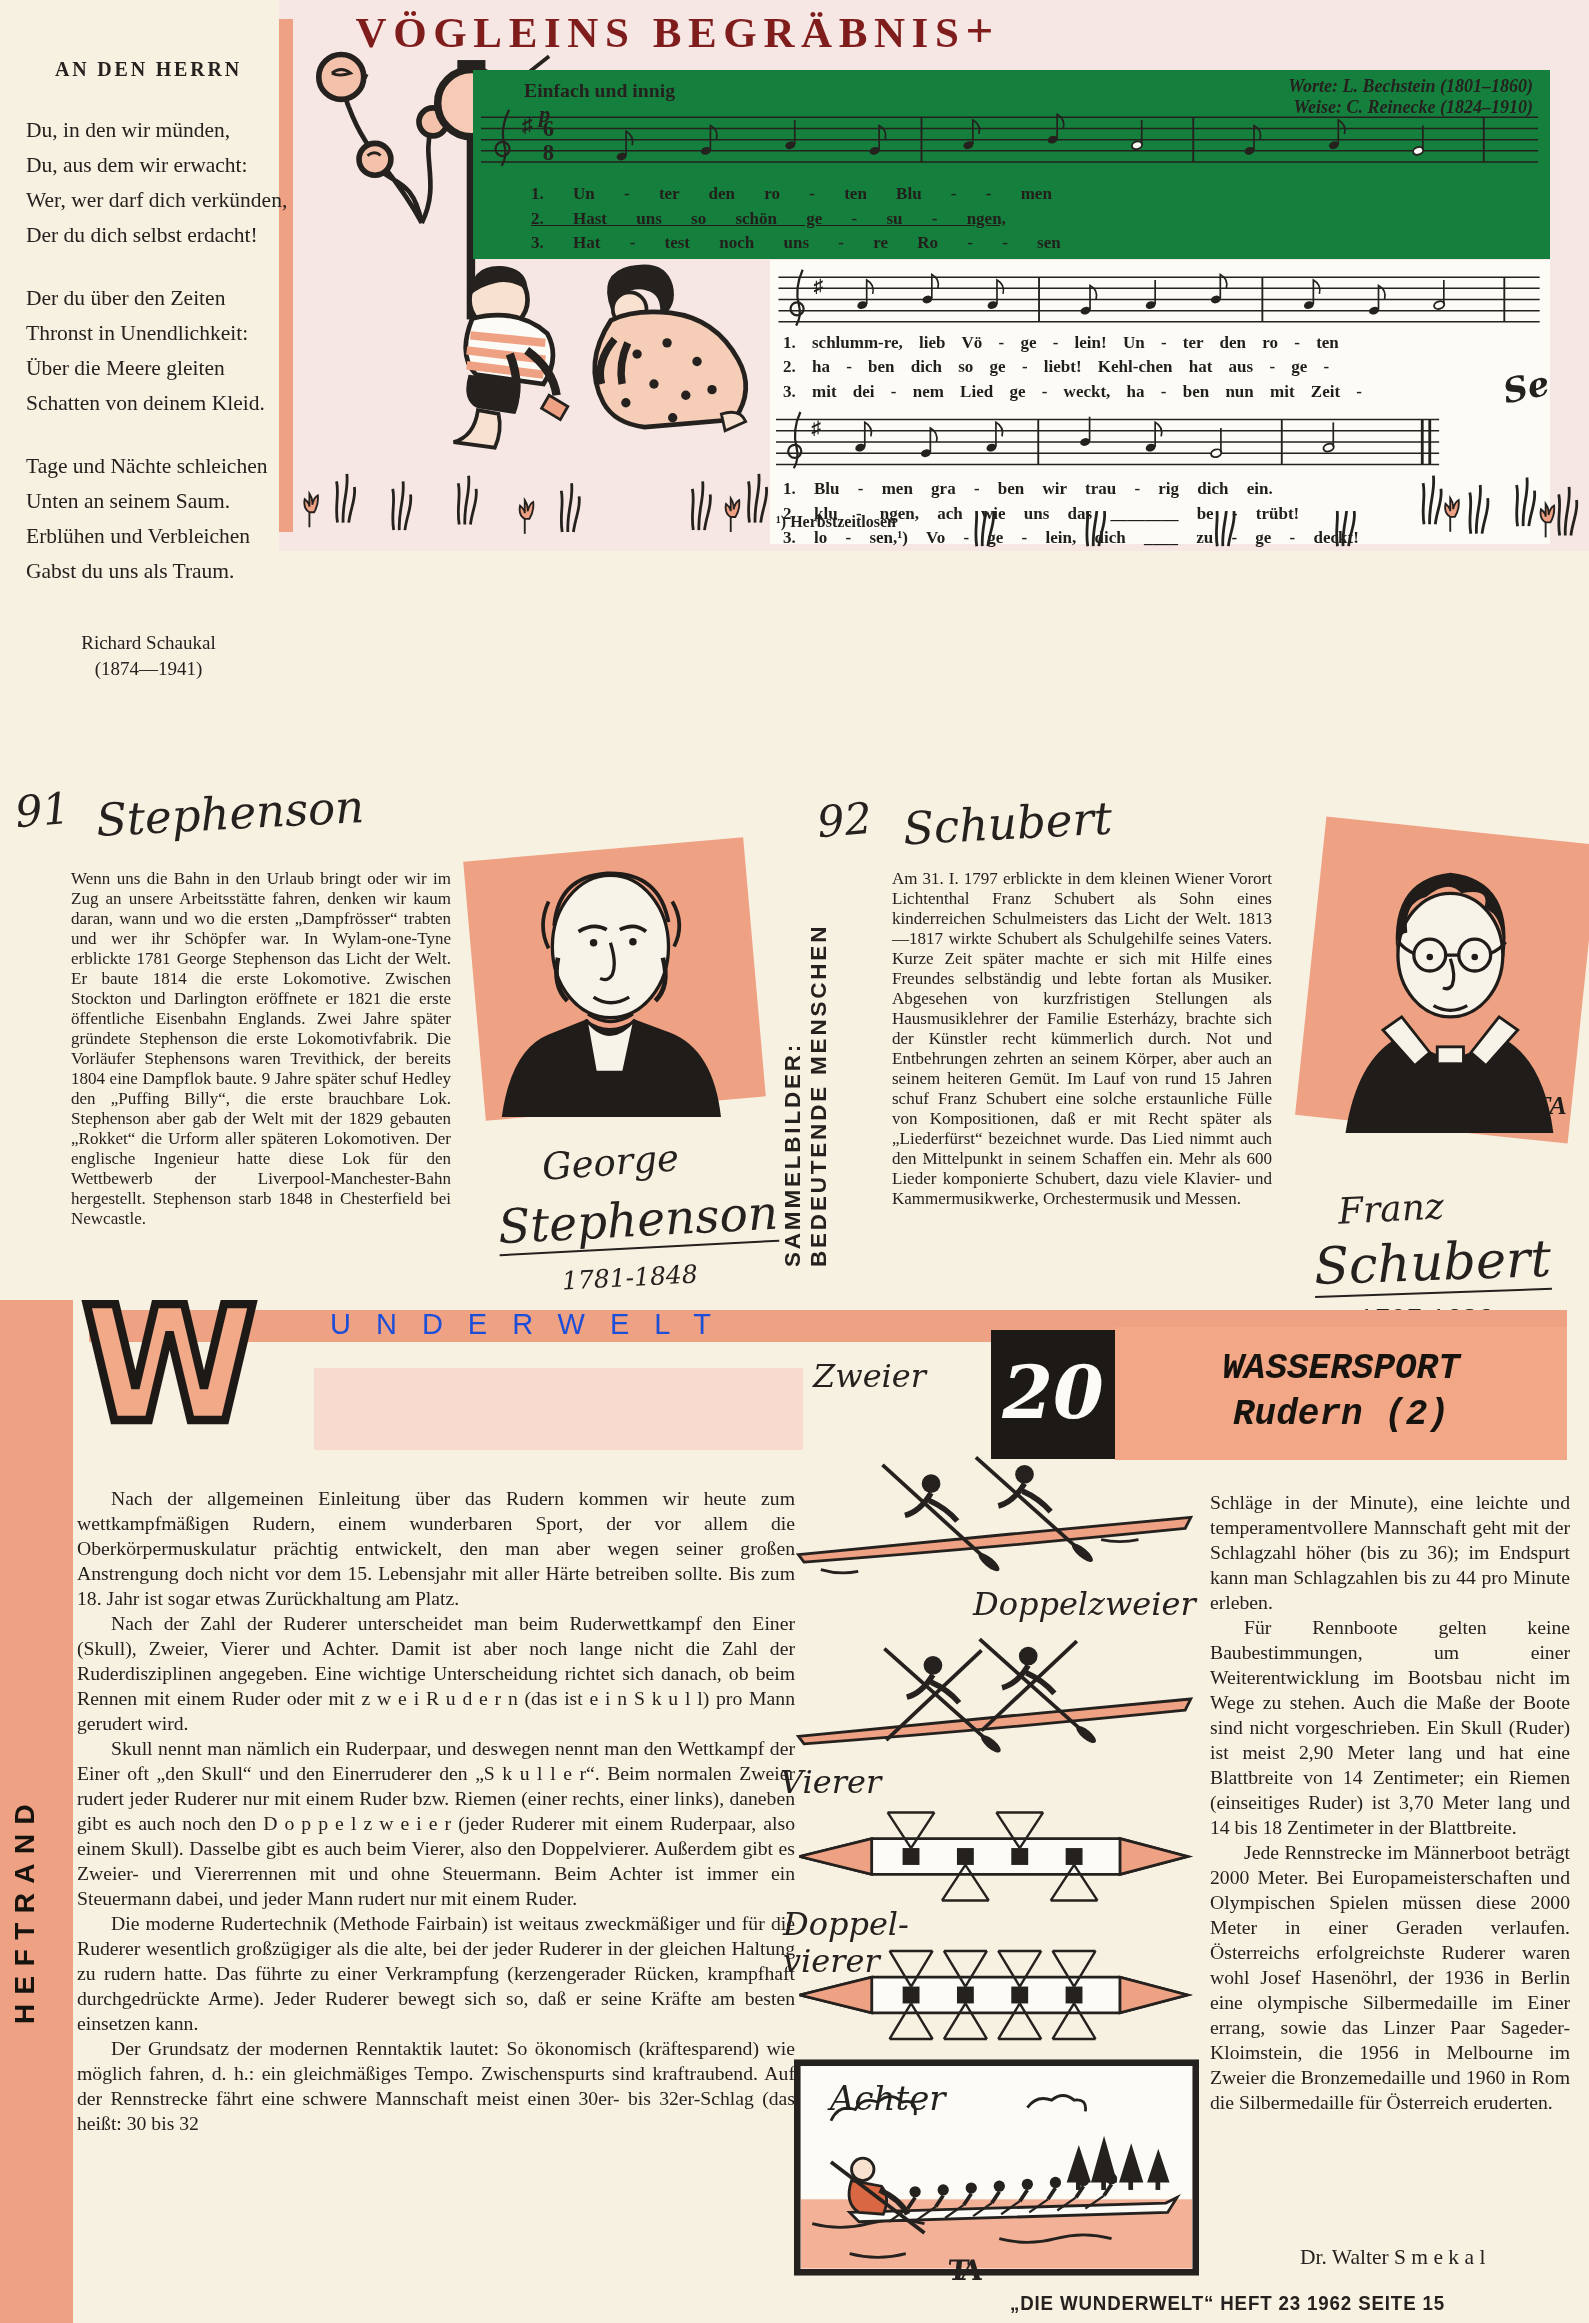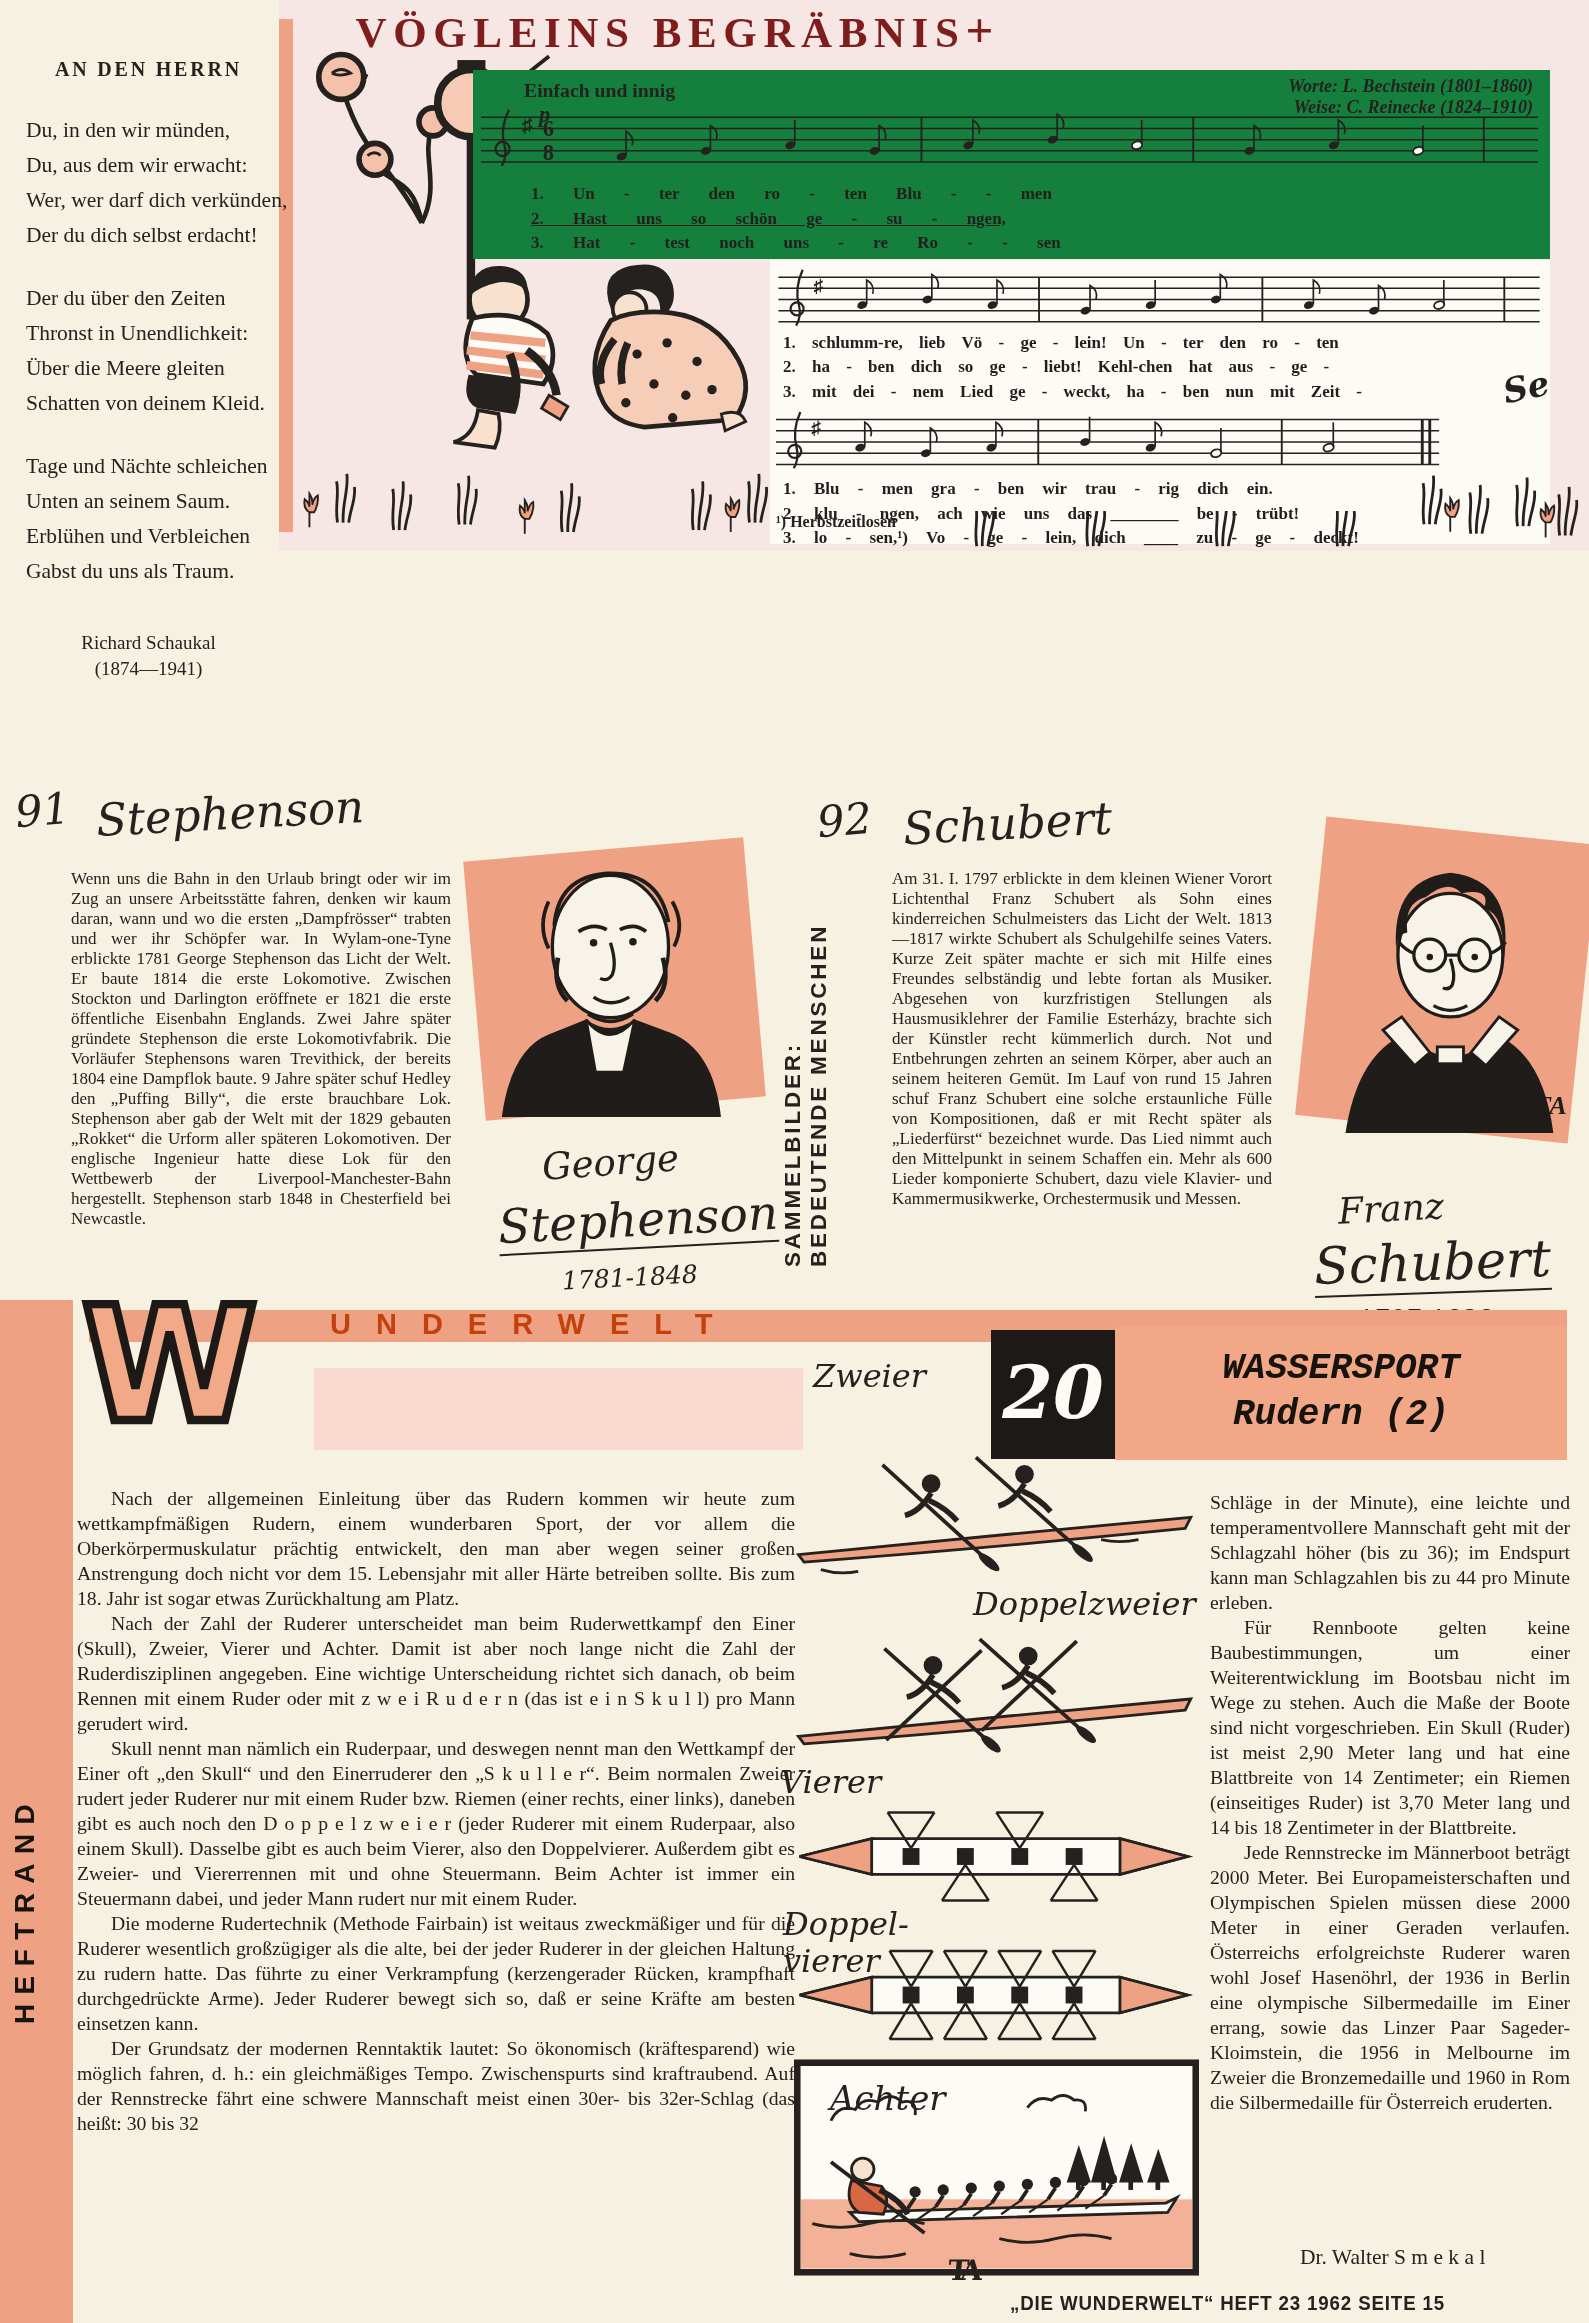--- a/index.html
+++ b/index.html
@@ -42,22 +42,22 @@
   .vertical{writing-mode:vertical-rl;transform:rotate(180deg);font-family:"Liberation Sans",sans-serif;
             font-weight:bold;font-size:22.5px;letter-spacing:2.8px;}
   .vertical span{display:block;}
 
   
   .heftrand-bar{left:0;top:1300px;width:73px;height:1023px;background:#efa183;}
   .heftrand{left:9.4px;top:1593px;height:431px;width:54px;color:#17140f;font-size:28px;letter-spacing:9.4px;}
   .logo-band{left:89px;top:1310px;width:1478px;height:32px;background:#efa183;}
   .logo-w{left:82px;top:1285px;font-family:"DejaVu Sans",sans-serif;font-weight:bold;font-size:159px;
           line-height:159px;color:#f2a988;-webkit-text-stroke:8.4px #1c1916;}
-  .logo-underwelt{left:330px;top:1308px;font-family:"Liberation Sans",sans-serif;font-weight:bold;
-          font-size:29px;letter-spacing:25px;color:#c2410c;}
+  .logo-underwelt{left:330px;top:1308px;font-family:"Liberation Sans",sans-serif;font-weight:normal;
+          font-size:29px;letter-spacing:25px;color:#1d4ed8;}
   .logo-pinkband{left:314px;top:1368px;width:489px;height:82px;background:#f8dbce;}
   .logo-sport{font-family:"Liberation Sans",sans-serif;font-weight:bold;font-style:italic;font-size:56px;
           color:#fdfbf5;-webkit-text-stroke:2.8px #1c1916;letter-spacing:3.7px;}
   .logo-und{font-family:"DejaVu Serif",serif;font-style:italic;font-weight:bold;font-size:37px;color:#1c1916;}
   .script-label{font-family:"DejaVu Serif",serif;font-style:italic;font-size:32px;white-space:pre-line;}
   .episode-box{left:991px;top:1330px;width:124px;height:129px;background:#1c1916;color:#fdfbf5;
           text-align:center;font-family:"DejaVu Serif",serif;font-style:italic;font-weight:bold;
           font-size:73px;line-height:124px;}
   .series-box{left:1115px;top:1327px;width:452px;height:133px;background:#f2a886;text-align:center;
           font-family:"Liberation Mono",monospace;font-weight:bold;font-style:italic;color:#17130f;}

